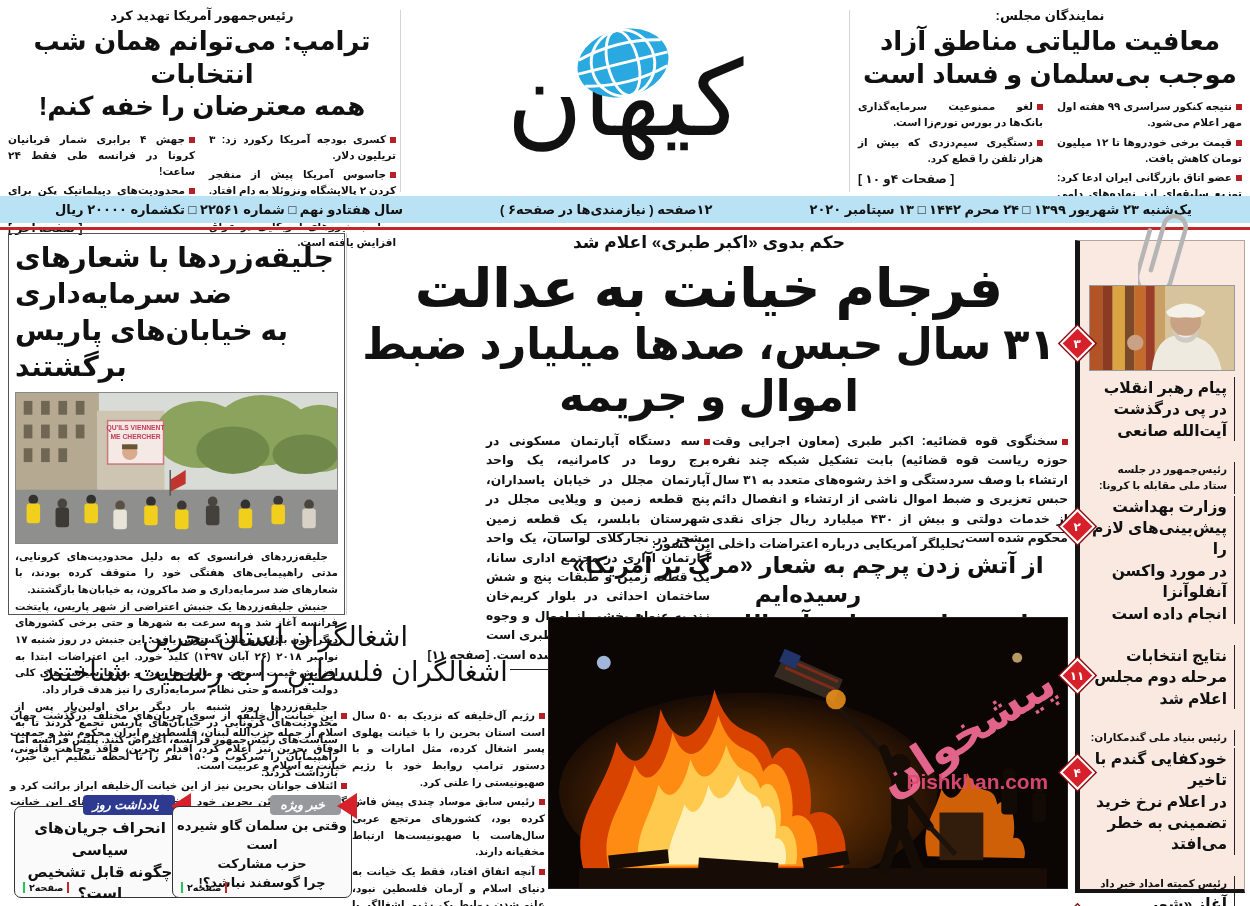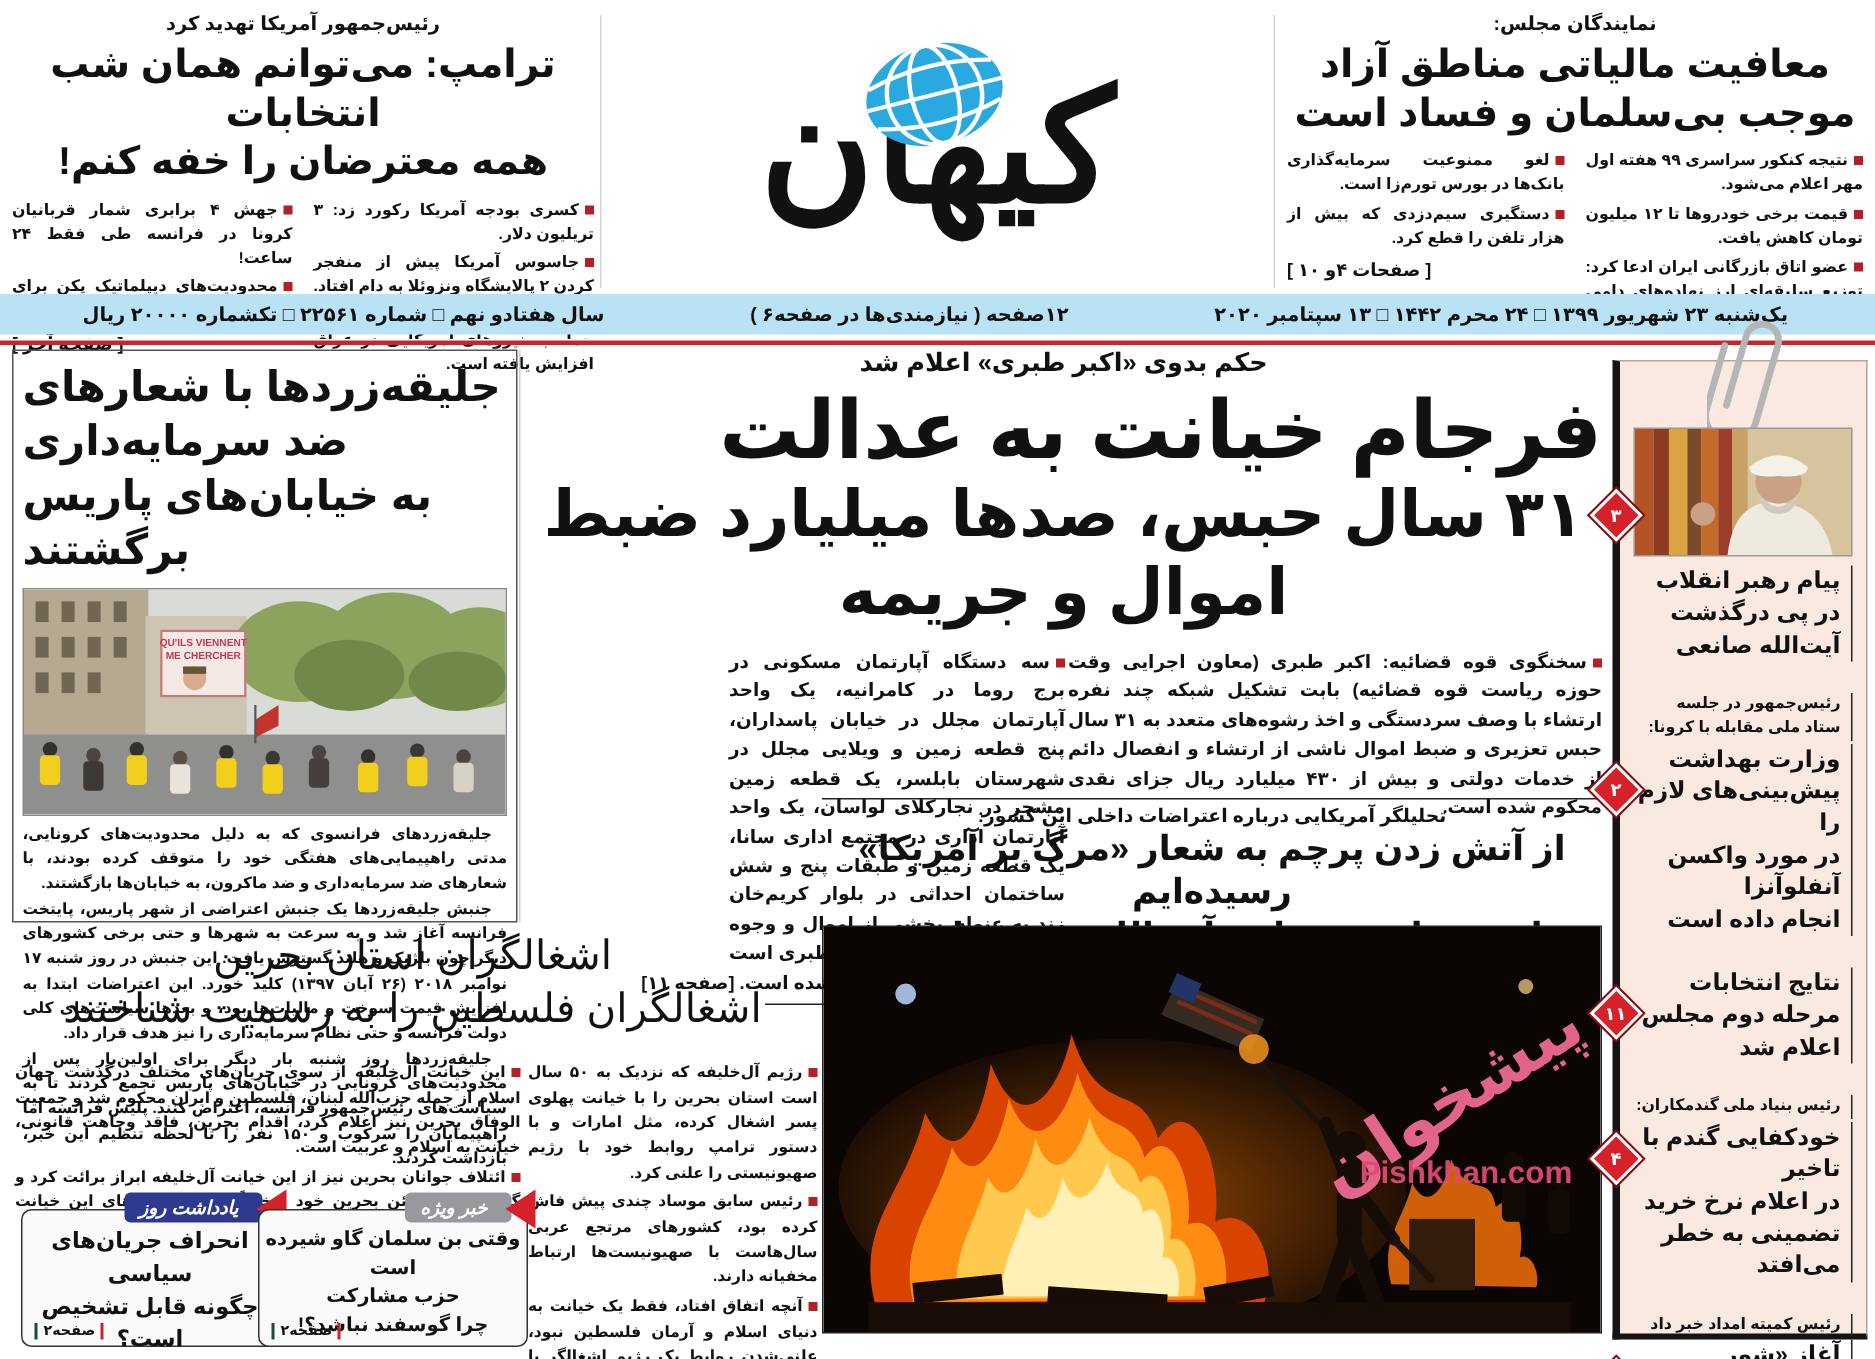--- a/index.html
+++ b/index.html
@@ -16,21 +16,21 @@
   .hdr-headline { text-align:center; font-size:26px; font-weight:900; line-height:1.25;
                   white-space:pre-line; letter-spacing:-.3px; margin-bottom:8px; }
   .hdr-bullets { columns:2; column-gap:14px; font-size:10.5px; font-weight:600;
                  line-height:1.55; text-align:justify; }
   .blt { break-inside:avoid; margin-bottom:3px; }
   .sq { display:inline-block; width:6px; height:6px; background:#b42025; margin-left:4px; }
   .pageref { font-weight:800; font-size:12px; text-align:left; margin-top:4px; }
 
   .logo-block { position:absolute; top:10px; right:400px; width:450px; height:182px;
                 border-right:1px solid #d5d5d5; border-left:1px solid #d5d5d5; text-align:center; }
-  .logo-text { font-family:"Liberation Serif","DejaVu Serif",serif; font-weight:700;
+  .logo-text { font-family:"Liberation Serif","DejaVu Serif",serif; font-weight:400;
                font-size:104px; line-height:180px; letter-spacing:-4px; }
   .globe { position:absolute; top:16px; right:178px; }
 
   
   .datebar { position:absolute; top:196px; right:0; width:1250px; height:27px;
              background:#b9e2f4; display:flex; justify-content:space-between; align-items:center;
              padding:0 58px 0 55px; font-size:13px; font-weight:800; }
   .redline { position:absolute; top:226px; right:0; width:1250px; height:4px; background:#c3272b;
              border-top:1.5px solid #fff; }
 
@@ -39,21 +39,21 @@
             border:1.2px solid #555; padding:4px 6px; }
   .yv-head { text-align:left; font-size:28px; font-weight:900; line-height:1.3;
              white-space:pre-line; margin:2px 0 6px; }
   .yv-photo { width:100%; height:152px; border:1px solid #888; display:block; }
   .yv-body { font-size:10.3px; font-weight:600; line-height:1.62; text-align:justify; margin-top:5px; }
   .yv-body p { text-indent:10px; }
 
   
   .lead-head { position:absolute; top:232px; right:182px; width:718px; text-align:center; }
   .lead-kicker { font-size:17px; font-weight:800; margin-bottom:4px; }
-  .lead-h1 { font-size:54px; font-weight:900; letter-spacing:-1px; line-height:1.15;text-align:right; }
+  .lead-h1 { font-size:54px; font-weight:900; letter-spacing:-1px; line-height:1.15; }
   .lead-h2 { font-size:43px; font-weight:900; letter-spacing:-1px; line-height:1.2; }
   .lead-body { font-size:12.3px; font-weight:700; line-height:1.58; text-align:justify; }
   .lead-right { position:absolute; top:432px; right:182px; width:356px; }
   .lead-left  { position:absolute; top:432px; right:540px; width:362px; }
   .cutout { float:left; width:138px; height:115px; margin-top:90px; }
   .underln { border-bottom:1.5px solid #222; width:200px; margin-top:4px; }
 
   
   .flag-head { position:absolute; top:532px; right:182px; width:520px; border-top:1.5px solid #222;
                padding-top:3px; text-align:center; }
@@ -80,21 +80,21 @@
            font-style:italic; padding:2px 16px 3px 10px; border-radius:4px; }
   .badge-note { background:#2e3a90; }
   .badge-spec { background:#98999d; }
   .badge-arrow { position:absolute; top:-14px; right:-6px; width:0; height:0;
                  border-top:13px solid transparent; border-bottom:13px solid transparent;
                  border-right:20px solid #d6212a; }
   .box-title { font-weight:900; line-height:1.45; white-space:pre-line; }
   .box-note .box-title { font-size:15px; }
   .box-spec .box-title { font-size:13px; }
   .box-pref { position:absolute; bottom:4px; left:8px; font-size:9.5px; font-weight:800;
-              border-right:2px solid #c3272b; border-left:2px solid #14532d; padding:0 4px; }
+              border-right:2px solid #c3272b; border-left:2px solid #22c55e; padding:0 4px; }
 
   
   .sidebar { position:absolute; top:240px; right:5px; left:1075px; bottom:13px;
              background:#f9e9e1; border:1px solid #b9a49a; border-left:5px solid #141414;
              border-bottom:4px solid #141414; padding:44px 9px 8px; }
   .side-item { position:relative; margin-bottom:21px; }
   .side-kicker { font-size:10.5px; font-weight:700; border-right:1.5px solid #222;
                  padding-right:7px; margin-bottom:2px; line-height:1.5; }
   .side-title { font-size:15.5px; font-weight:900; line-height:1.38; border-right:1.5px solid #222;
                 padding-right:7px; }

